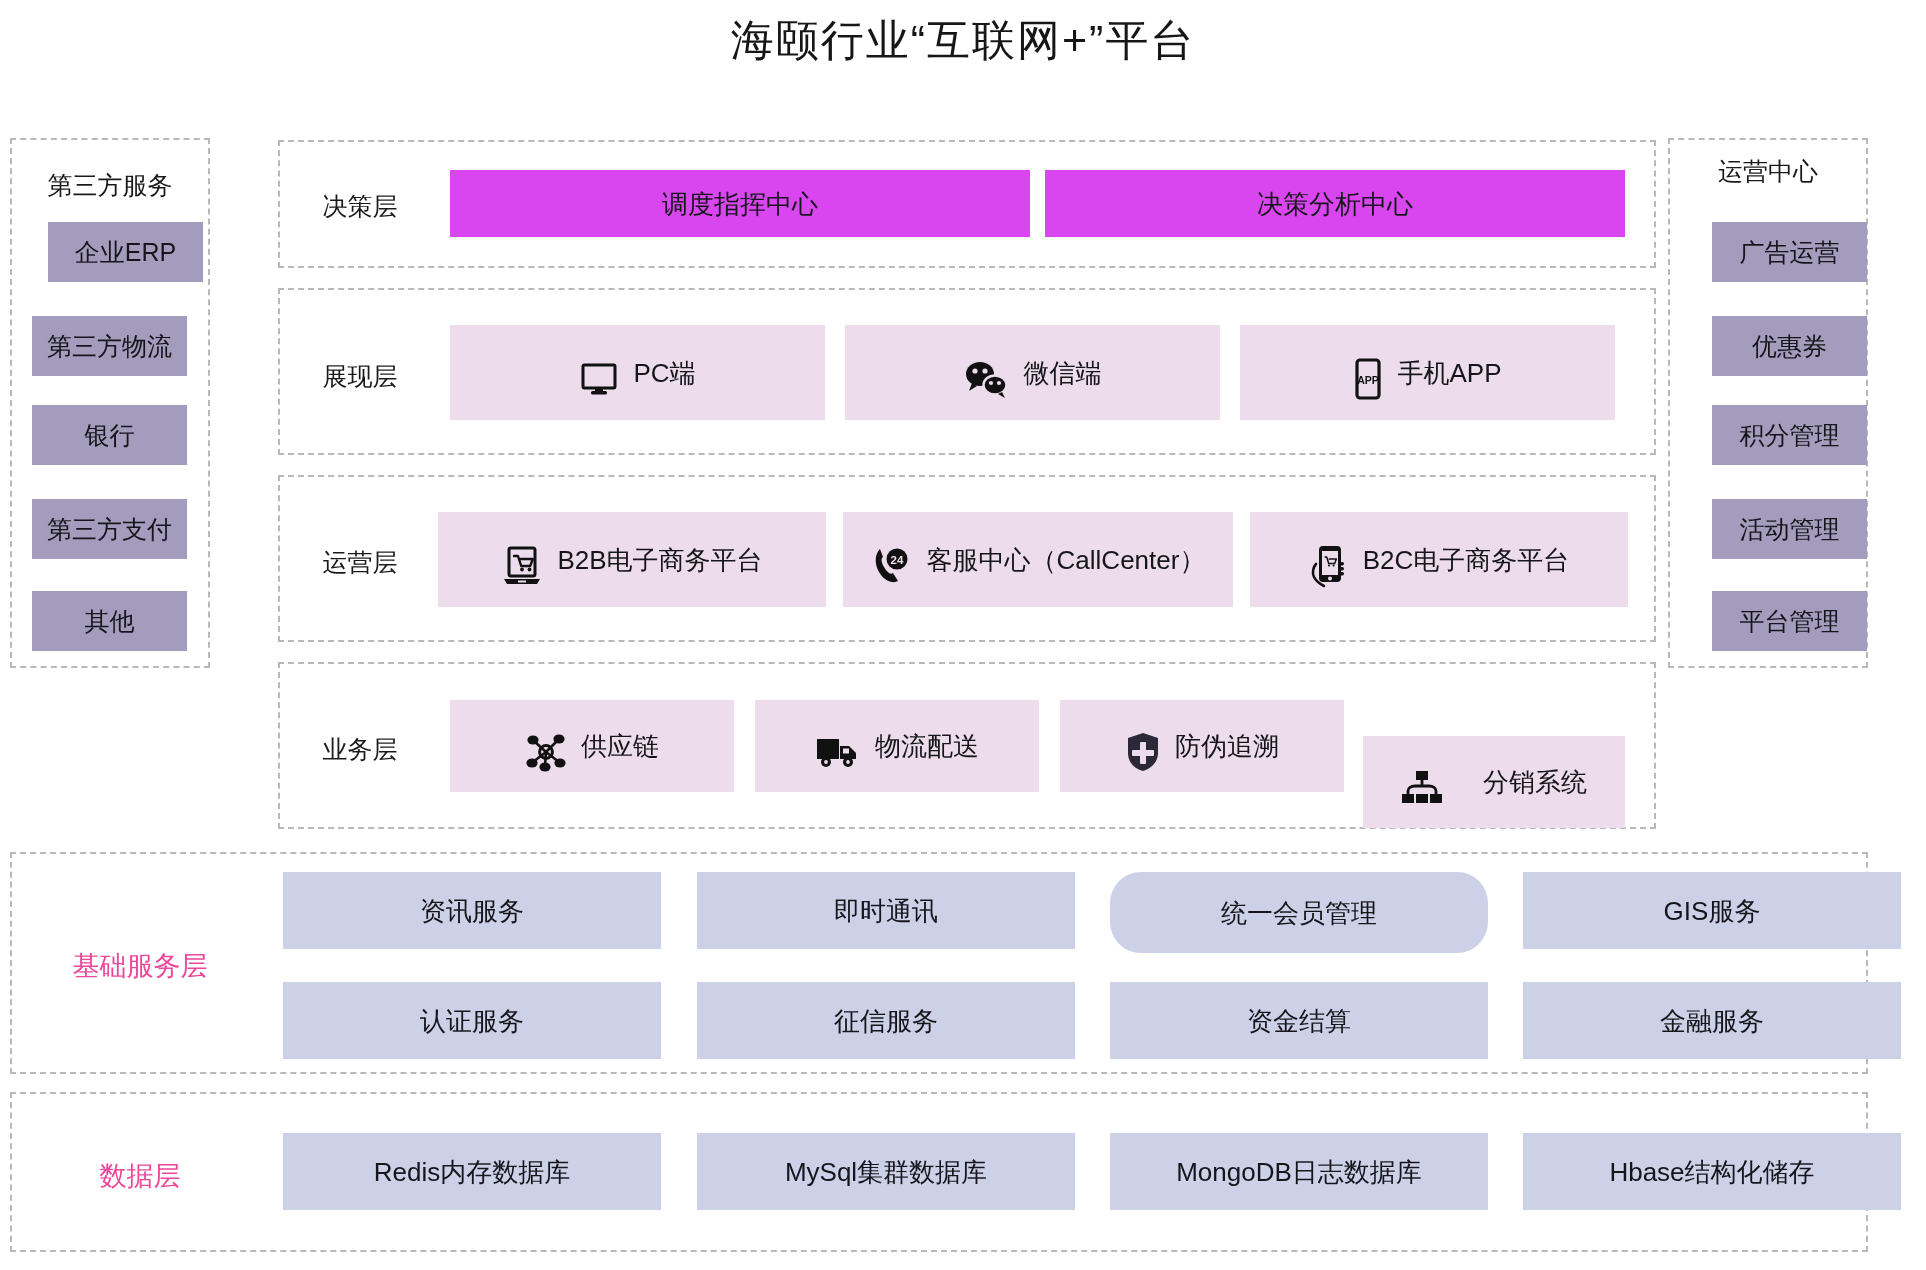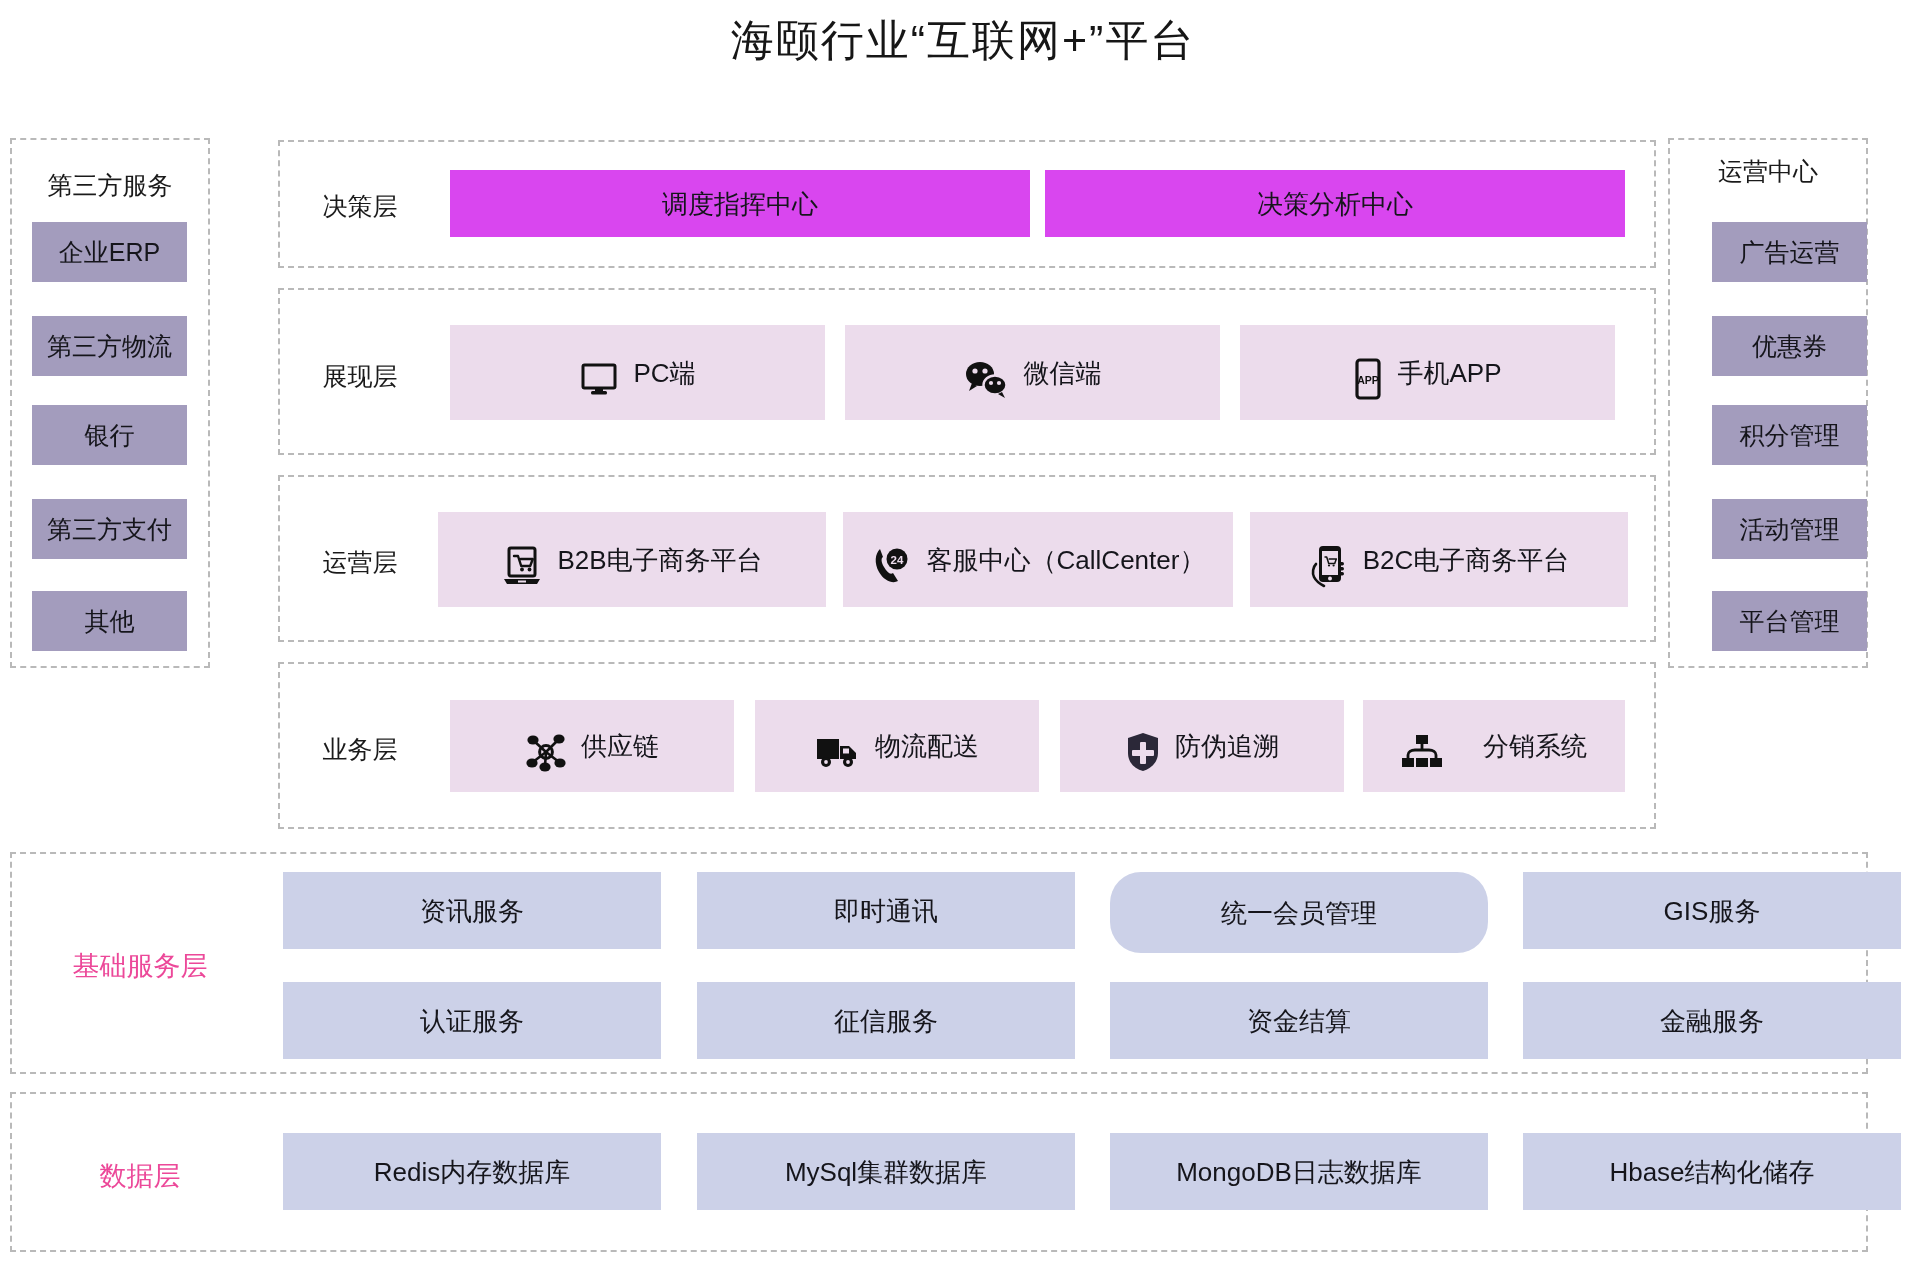--- a/index.html
+++ b/index.html
@@ -93,21 +93,21 @@
 </style>
 </head>
 <body>
 
 <div id="page">
 
   <div class="page-title">海颐行业“互联网+”平台</div>
 
   <div class="dashed side-panel" style="left:10px; top:138px; width:200px; height:530px;"></div>
   <div class="side-title" style="top:169px; left:10px; width:200px;">第三方服务</div>
-  <div class="side-tile" style="left:32px; top:222px; width:155px; height:60px;">企业ERP</div>
+  <div class="side-tile" style="left:48px; top:222px; width:155px; height:60px;">企业ERP</div>
   <div class="side-tile" style="left:32px; top:316px; width:155px; height:60px;">第三方物流</div>
   <div class="side-tile" style="left:32px; top:405px; width:155px; height:60px;">银行</div>
   <div class="side-tile" style="left:32px; top:499px; width:155px; height:60px;">第三方支付</div>
   <div class="side-tile" style="left:32px; top:591px; width:155px; height:60px;">其他</div>
 
   <div class="dashed side-panel" style="left:1668px; top:138px; width:200px; height:530px;"></div>
   <div class="side-title" style="top:155px; left:1668px; width:200px;">运营中心</div>
   <div class="side-tile" style="left:1712px; top:222px; width:155px; height:60px;">广告运营</div>
   <div class="side-tile" style="left:1712px; top:316px; width:155px; height:60px;">优惠券</div>
   <div class="side-tile" style="left:1712px; top:405px; width:155px; height:60px;">积分管理</div>
@@ -250,21 +250,21 @@
     <span class="icon">
       <svg width="36" height="42" viewBox="0 0 36 42">
         <path d="M18 2 L33 7 v15 c0 10 -8 16 -15 18 C10 38 3 32 3 22 V7 Z" fill="#2b2838"></path>
         <rect x="15" y="11" width="6" height="22" rx="1" fill="#ecdcec"></rect>
         <rect x="7" y="19" width="22" height="6" rx="1" fill="#ecdcec"></rect>
       </svg>
     </span>
     <span class="t-label">防伪追溯</span>
   </div>
 
-  <div class="tile pink" style="left:1363px; top:700px; width:262px; height:92px;gap:40px;">
+  <div class="tile pink" style="left:1363px; top:736px; width:262px; height:92px;gap:40px;">
     <span class="icon">
       <svg width="42" height="38" viewBox="0 0 42 38">
         <rect x="15" y="2" width="12" height="9" fill="#111"></rect>
         <path d="M21 11 v6 M7 26 v-4 c0 -3 3 -5 7 -5 h14 c4 0 7 2 7 5 v4" fill="none" stroke="#111" stroke-width="2.8"></path>
         <rect x="1" y="25" width="12" height="9" fill="#111"></rect>
         <rect x="15" y="25" width="12" height="9" fill="#111"></rect>
         <rect x="29" y="25" width="12" height="9" fill="#111"></rect>
       </svg>
     </span>
     <span class="t-label">分销系统</span>

